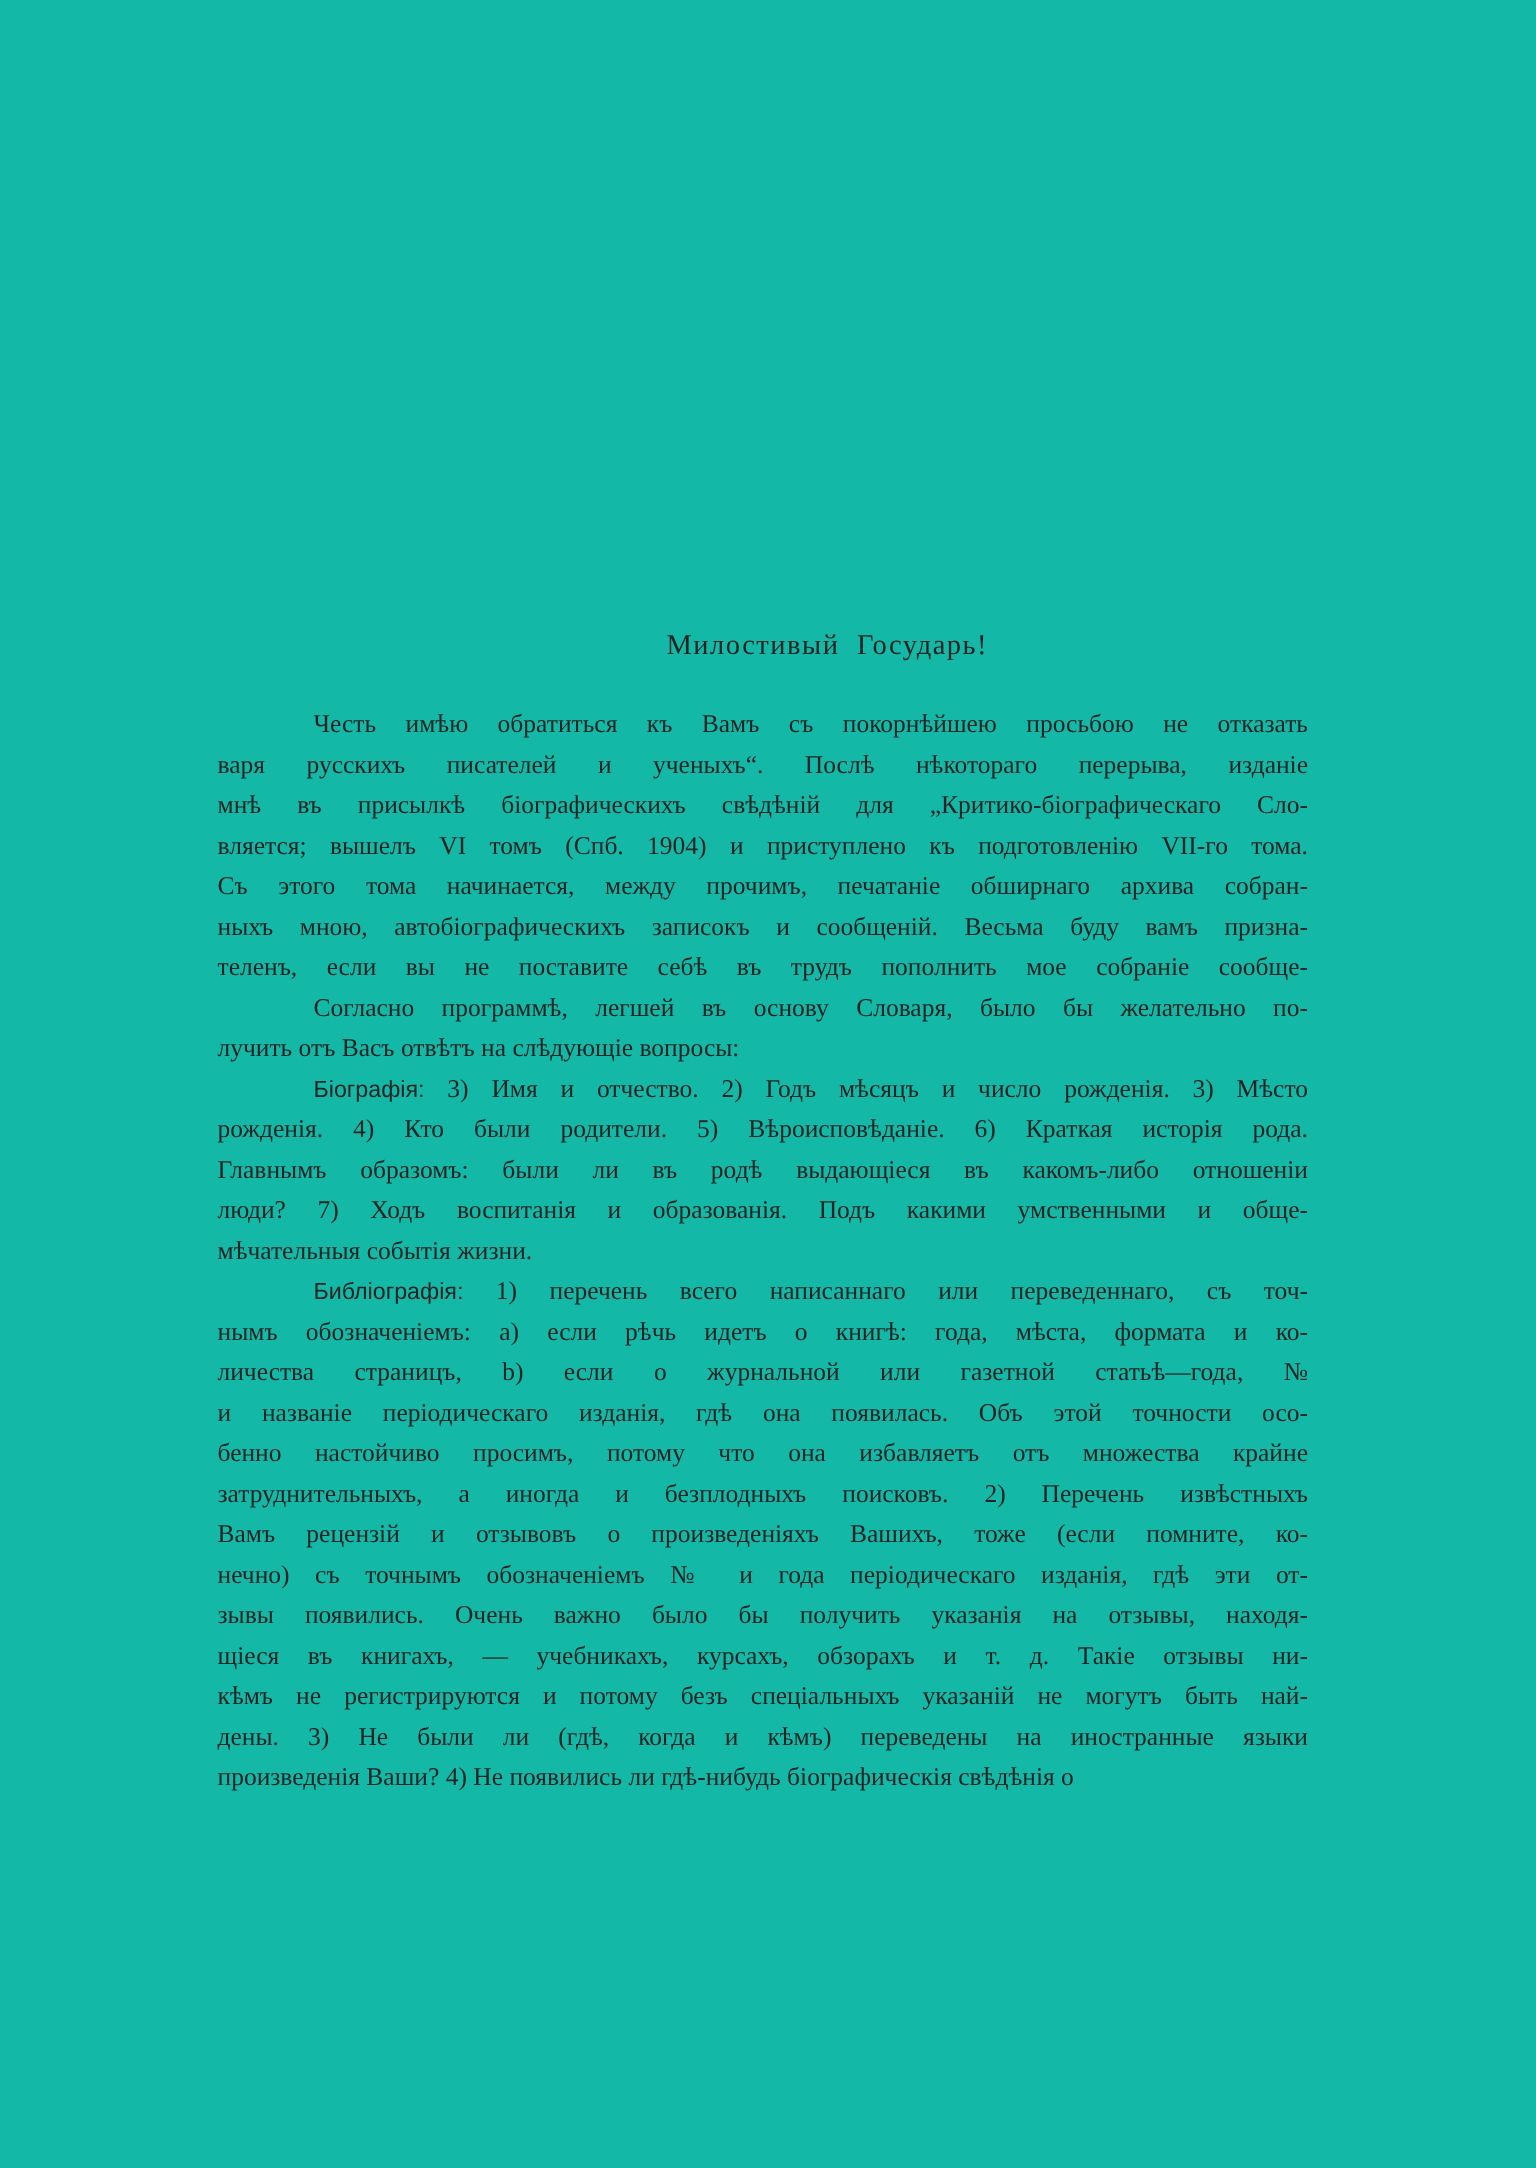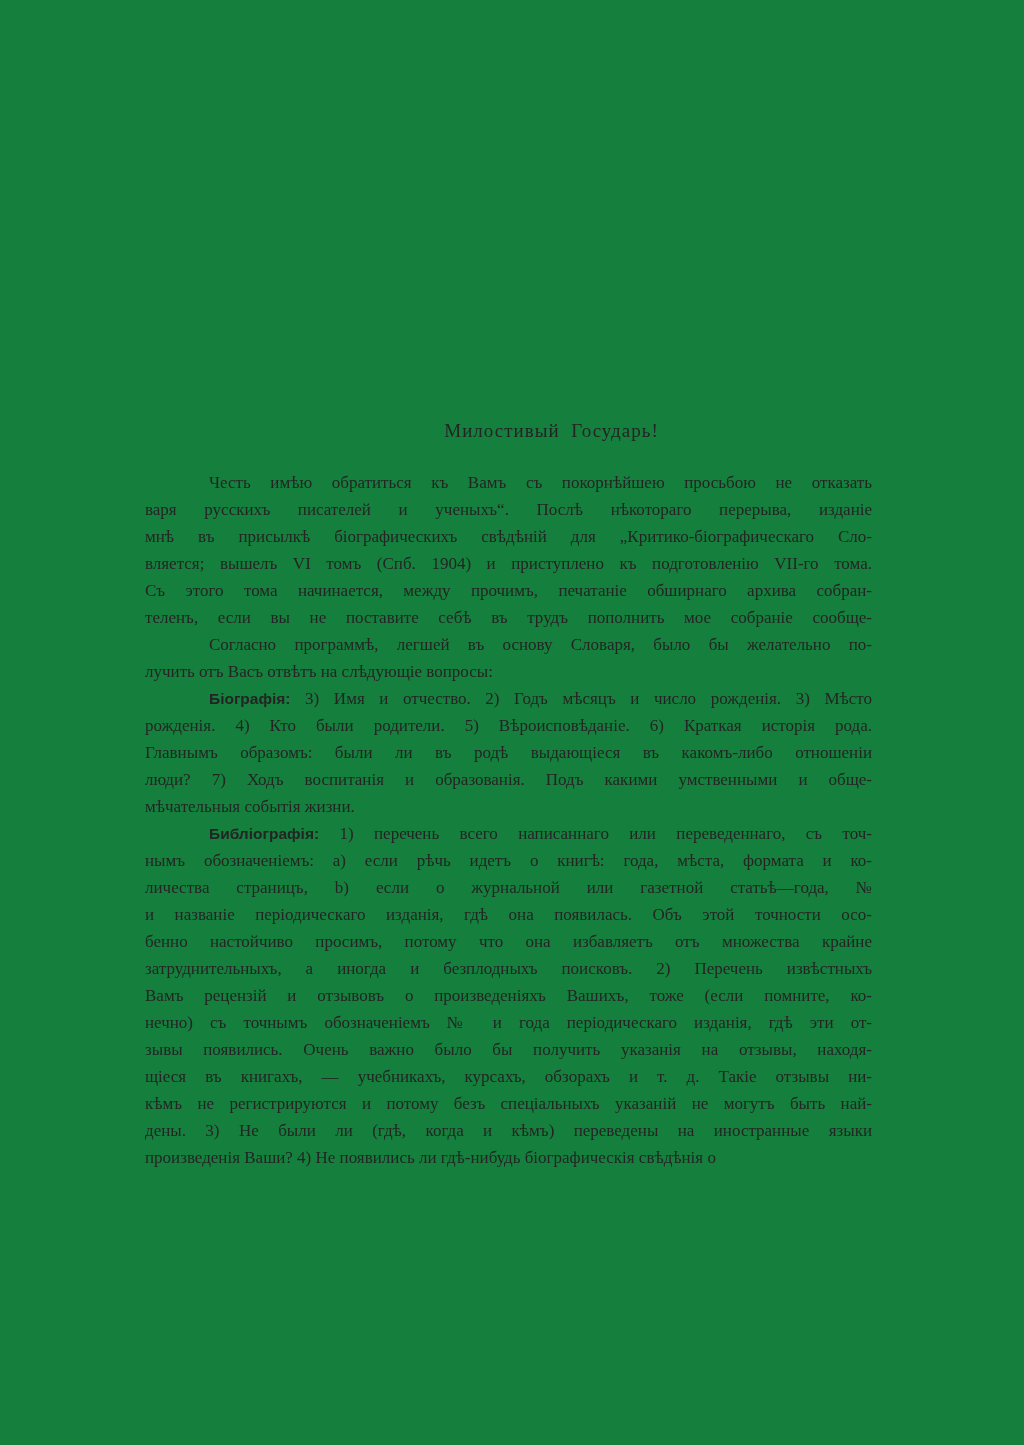--- a/index.html
+++ b/index.html
@@ -4,21 +4,21 @@
 <style>
   html, body {
     margin: 0;
     padding: 0;
     background: #ffffff;
   }
   .page {
     position: relative;
     width: 1024px;
     height: 1445px;
-    background: #15803d;
+    background: #14b8a6;
     overflow: hidden;
     font-family: "Liberation Serif", "DejaVu Serif", serif;
     color: #242424;
   }
   .heading {
     position: absolute;
     top: 420px;
     left: 145px;
     width: 727px;
     box-sizing: border-box;
@@ -44,37 +44,38 @@
     white-space: nowrap;
   }
   .line.last {
     text-align-last: left;
   }
   .line.indent {
     text-indent: 64px;
   }
   .seg-b {
     font-family: "Liberation Sans", "DejaVu Sans", sans-serif;
-    font-weight: bold;
+    font-weight: normal;
     font-size: 15.5px;
   }
   .seg-i {
   }
 </style>
 </head>
 <body>
 
 <div class="page">
   <div class="heading">Милостивый Государь!</div>
   <div class="body-text">
       <div class="line indent"><span>Честь имѣю обратиться къ Вамъ съ покорнѣйшею просьбою не отказать</span></div>
       <div class="line"><span>варя русскихъ писателей и ученыхъ“. Послѣ нѣкотораго перерыва, изданіе</span></div>
       <div class="line"><span>мнѣ въ присылкѣ біографическихъ свѣдѣній для „Критико-біографическаго Сло-</span></div>
       <div class="line"><span>вляется; вышелъ VI томъ (Спб. 1904) и приступлено къ подготовленію VII-го тома.</span></div>
       <div class="line"><span>Съ этого тома начинается, между прочимъ, печатаніе обширнаго архива собран-</span></div>
+      <div class="line"><span>ныхъ мною, автобіографическихъ записокъ и сообщеній. Весьма буду вамъ призна-</span></div>
       <div class="line"><span>теленъ, если вы не поставите себѣ въ трудъ пополнить мое собраніе сообще-</span></div>
       <div class="line indent"><span>Согласно программѣ, легшей въ основу </span><span class="seg-i">Словаря</span><span>, было бы желательно по-</span></div>
       <div class="line last"><span>лучить отъ Васъ отвѣтъ на слѣдующіе вопросы:</span></div>
       <div class="line indent"><span class="seg-b">Біографія:</span><span> 3) Имя и отчество. 2) Годъ мѣсяцъ и число рожденія. 3) Мѣсто</span></div>
       <div class="line"><span>рожденія. 4) Кто были родители. 5) Вѣроисповѣданіе. 6) Краткая исторія рода.</span></div>
       <div class="line"><span>Главнымъ образомъ: были ли въ родѣ выдающіеся въ какомъ-либо отношеніи</span></div>
       <div class="line"><span>люди? 7) Ходъ воспитанія и образованія. Подъ какими умственными и обще-</span></div>
       <div class="line last"><span>мѣчательныя событія жизни.</span></div>
       <div class="line indent"><span class="seg-b">Библіографія:</span><span> 1) перечень </span><span class="seg-i">всего</span><span> написаннаго или переведеннаго, съ точ-</span></div>
       <div class="line"><span>нымъ обозначеніемъ: а) если рѣчь идетъ </span><span class="seg-i">о книгѣ:</span><span> года, мѣста, формата и ко-</span></div>

